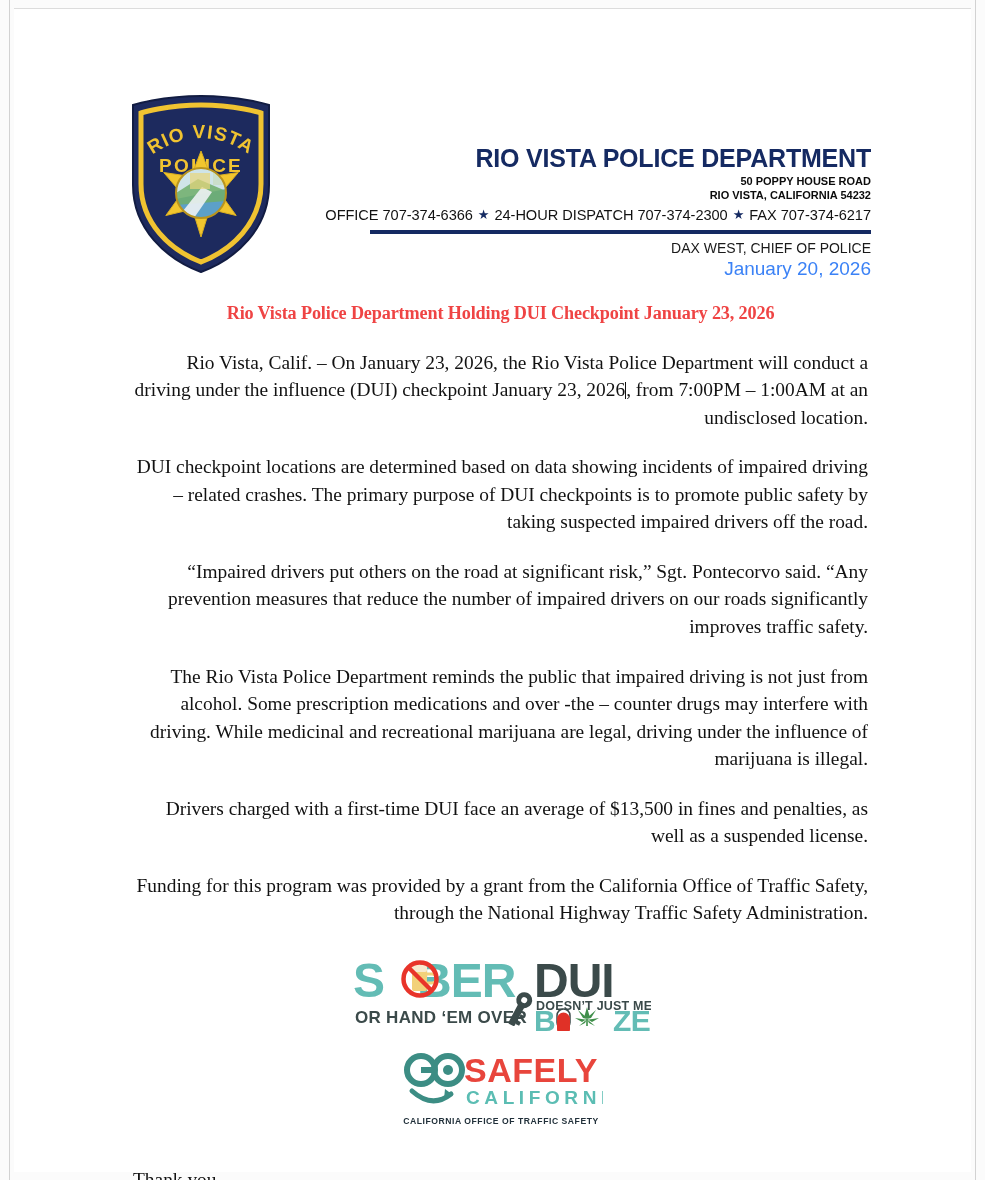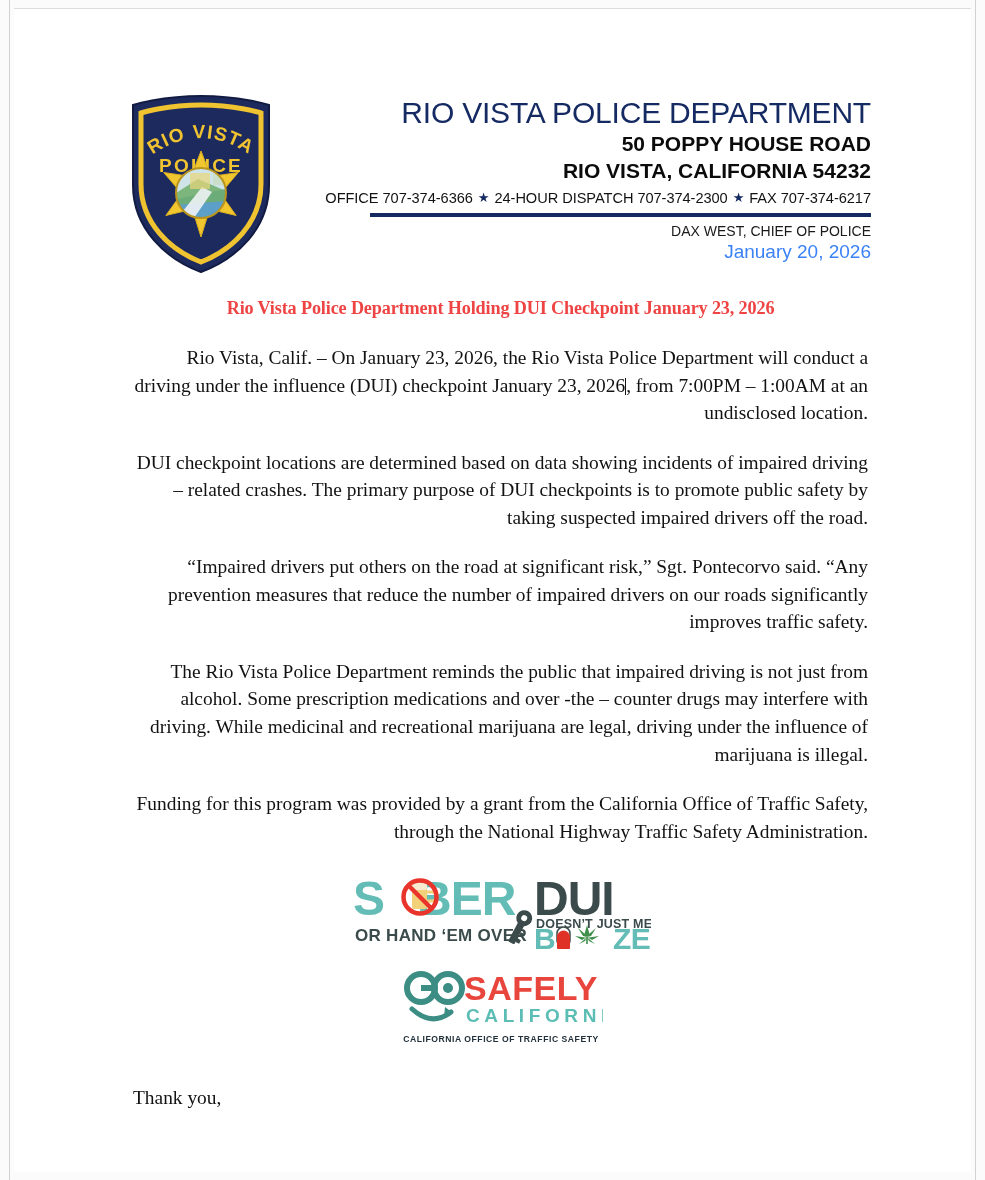--- a/index.html
+++ b/index.html
@@ -62,30 +62,31 @@
   }
   .badge-wrap svg { display: block; width: 146px; height: 182px; }
 
   .letterhead-text {
     flex: 1 1 auto;
     padding-left: 26px;
     padding-top: 10px;
     font-family: "Liberation Sans", "DejaVu Sans", sans-serif;
   }
   .dept-title {
-    font-size: 30px;
-    font-weight: normal;
+    font-size: 25px;
+    font-weight: bold;
     color: #152a62;
     letter-spacing: -0.2px;
     line-height: 1.06;
     text-align: right;
     white-space: nowrap;
+    margin-top: 48px;
   }
   .addr-line {
-    font-size: 21px;
+    font-size: 11px;
     font-weight: bold;
     color: #0b0b0b;
     text-align: right;
     line-height: 1.28;
     margin-top: 2px;
     white-space: nowrap;
   }
   .addr-line.second { margin-top: 0px; }
   .contact-line {
     font-size: 14.6px;
@@ -237,20 +238,21 @@
       <p class="para first">
         <span> Rio Vista, Calif. – On January 23, 2026, the Rio Vista Police Department will conduct a driving under the influence (DUI) checkpoint January 23, 2026</span><span class="caret"></span><span>, from 7:00PM – 1:00AM at an undisclosed location.</span>
       </p>
 
       <p class="para">DUI checkpoint locations are determined based on data showing incidents of impaired driving – related crashes. The primary purpose of DUI checkpoints is to promote public safety by taking suspected impaired drivers off the road.</p>
 
       <p class="para">“Impaired drivers put others on the road at significant risk,” Sgt. Pontecorvo said. “Any prevention measures that reduce the number of impaired drivers on our roads significantly improves traffic safety.</p>
 
       <p class="para">The Rio Vista Police Department reminds the public that impaired driving is not just from alcohol. Some prescription medications and over -the – counter drugs may interfere with driving. While medicinal and recreational marijuana are legal, driving under the influence of marijuana is illegal.</p>
 
+      <p class="para">Drivers charged with a first-time DUI face an average of $13,500 in fines and penalties, as well as a suspended license.</p>
 
       <p class="para">Funding for this program was provided by a grant from the California Office of Traffic Safety, through the National Highway Traffic Safety Administration.</p>
 
       <div class="logos">
 
         <div class="sober-logo">
           <svg viewBox="0 0 300 78" xmlns="http://www.w3.org/2000/svg">
 
             <text x="2" y="44" font-family="Liberation Sans, sans-serif" font-size="48" font-weight="bold" fill="#63bcb5" letter-spacing="-1">S</text>
             <text x="66" y="44" font-family="Liberation Sans, sans-serif" font-size="48" font-weight="bold" fill="#63bcb5" letter-spacing="-1">BER</text>

